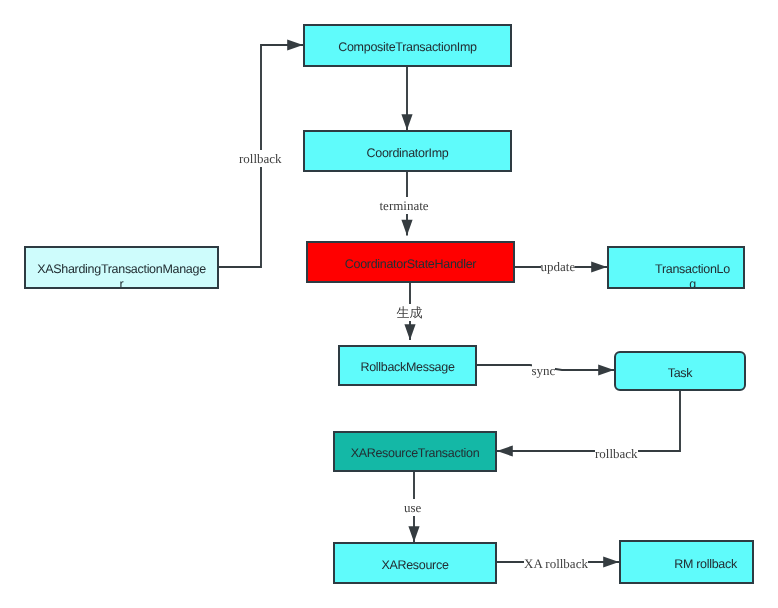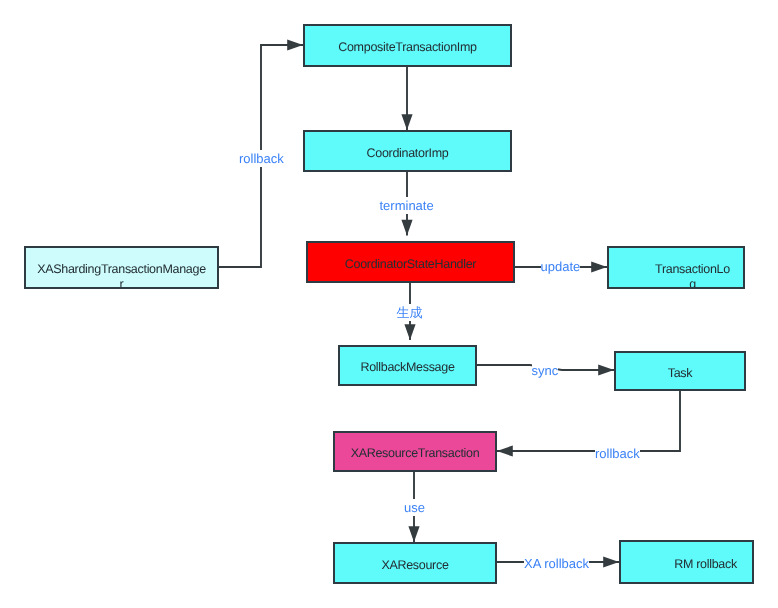--- a/index.html
+++ b/index.html
@@ -12,22 +12,22 @@
   .node{position:absolute;box-sizing:border-box;border:2px solid #2e3b42;
         overflow:hidden;}
   .node .lbl{position:absolute;left:0;right:0;
              font-family:"Liberation Sans",sans-serif;font-size:12.5px;
              letter-spacing:-0.3px;
              color:#232f34;line-height:14.5px;text-align:center;
              white-space:normal;padding:0 10px;box-sizing:border-box;
              overflow-wrap:break-word;word-break:break-word;}
   svg#edges{position:absolute;left:0;top:0;width:778px;height:608px;
             display:block;pointer-events:none;}
-  .edge-label{position:absolute;font-family:Liberation Sans, sans-serif;
-              font-size:13px;color:#3b82f6;background:#ffffff;
+  .edge-label{position:absolute;font-family:Liberation Serif, serif;
+              font-size:13px;color:#404040;background:#ffffff;
               white-space:nowrap;line-height:17px;}
 </style>
 </head>
 <body>
 
 <div id="canvas">
   <svg id="edges" viewBox="0 0 778 608">
       <g>
         <polyline points="219,267 261,267 261,45 303,45" fill="none" stroke="#353c40" stroke-width="1.9"></polyline>
         <polygon points="303,45 287.2,39.4 287.2,50.6" fill="#353c40"></polygon>
@@ -77,24 +77,24 @@
       </div>
       <div class="node" style="left: 24px; top: 245.5px; width: 195px; height: 43.5px; background: rgb(206, 252, 252); border-color: rgb(46, 59, 66);">
         <div class="lbl" style="top: 14.7px;">XAShardingTransactionManager</div>
       </div>
       <div class="node" style="left: 607px; top: 246px; width: 138px; height: 43px; background: rgb(95, 251, 251); border-color: rgb(46, 59, 66);">
         <div class="lbl" style="top: 14.45px; padding-left: 43px;">TransactionLog</div>
       </div>
       <div class="node" style="left: 338px; top: 345px; width: 139px; height: 41px; background: rgb(95, 251, 251); border-color: rgb(46, 59, 66);">
         <div class="lbl" style="top: 13.45px;">RollbackMessage</div>
       </div>
-      <div class="node" style="left: 614px; top: 351px; width: 132px; height: 40px; background: rgb(95, 251, 251); border-color: rgb(46, 59, 66);">
+      <div class="node" style="left: 614px; top: 351px; width: 132px; height: 40px; background: rgb(95, 251, 251); border-color: rgb(46, 59, 66); border-radius: 6px;">
         <div class="lbl" style="top: 12.95px;">Task</div>
       </div>
-      <div class="node" style="left: 333px; top: 431px; width: 164px; height: 41px; background: #ec4899; border-color: rgb(46, 59, 66);">
+      <div class="node" style="left: 333px; top: 431px; width: 164px; height: 41px; background: #14b8a6; border-color: rgb(46, 59, 66);">
         <div class="lbl" style="top: 13.45px;">XAResourceTransaction</div>
       </div>
       <div class="node" style="left: 333px; top: 542px; width: 164px; height: 42px; background: rgb(95, 251, 251); border-color: rgb(46, 59, 66);">
         <div class="lbl" style="top: 13.95px;">XAResource</div>
       </div>
       <div class="node" style="left: 619px; top: 540px; width: 135px; height: 44px; background: rgb(95, 251, 251); border-color: rgb(46, 59, 66);">
         <div class="lbl" style="top: 14.95px; padding-left: 48px;">RM rollback</div>
       </div>
     </div>
   <div id="elabels">

